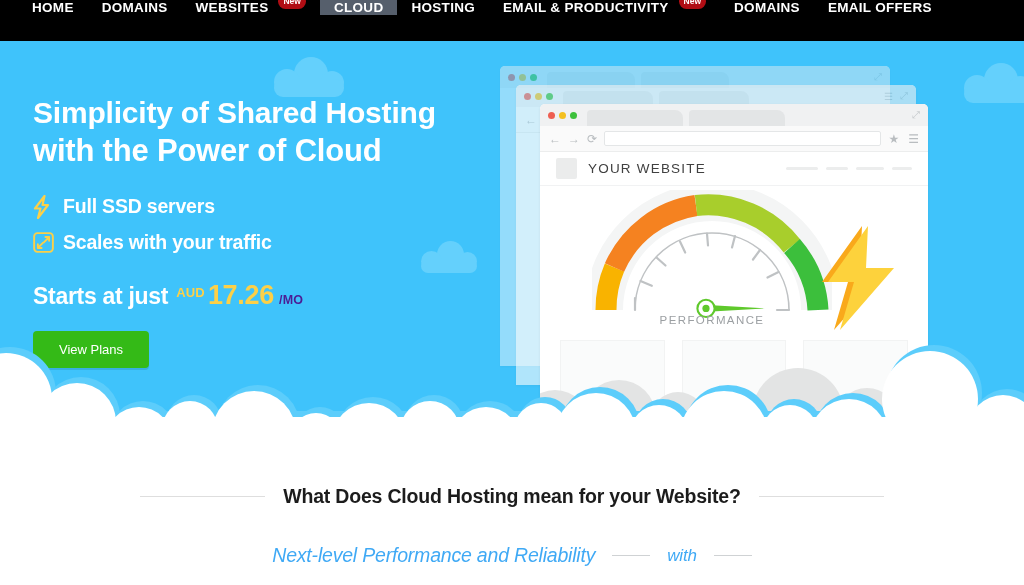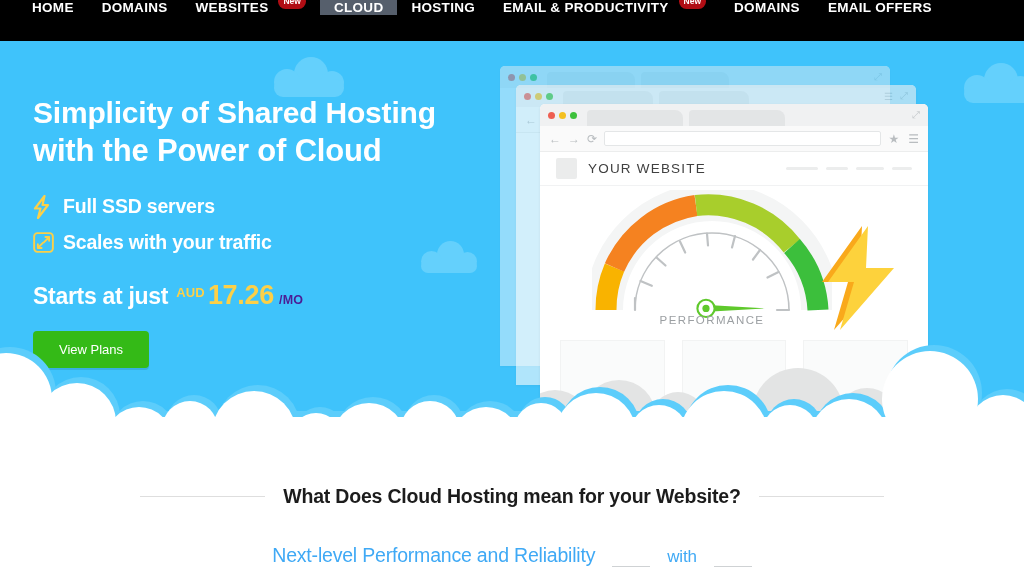--- a/index.html
+++ b/index.html
@@ -165,22 +165,22 @@
   .lower { position:absolute; top:445px; left:0; width:1024px; height:140px; background:#ffffff; z-index:40; }
   .section-title-row {
     display:flex; align-items:center; justify-content:center;
     margin-top: 40px; gap: 18px;
   }
   .rule { height:1px; background:#dedede; flex: 0 0 125px; }
   .section-title {
     color:#1c1c1c; font-size:19.5px; font-weight:bold; letter-spacing:-0.2px; white-space:nowrap;
   }
   .sub-row {
-    display:flex; align-items:flex-end; justify-content:center;
-    margin-top: 36px; gap:17px;
+    display:flex; align-items:center; justify-content:center;
+    margin-top: 36px; gap:17px;font-style:italic;
   }
   .sub-link { color:#3fa9f5; font-size:19.5px; letter-spacing:-0.2px; white-space:nowrap; cursor:pointer; }
   .sub-with { color:#3fa9f5; font-size:17px; letter-spacing:-0.2px; }
   .minirule { height:1.5px; background:#cfd2d4; flex: 0 0 38px; }
 </style>
 </head>
 <body>
 
 <div class="page">
 

